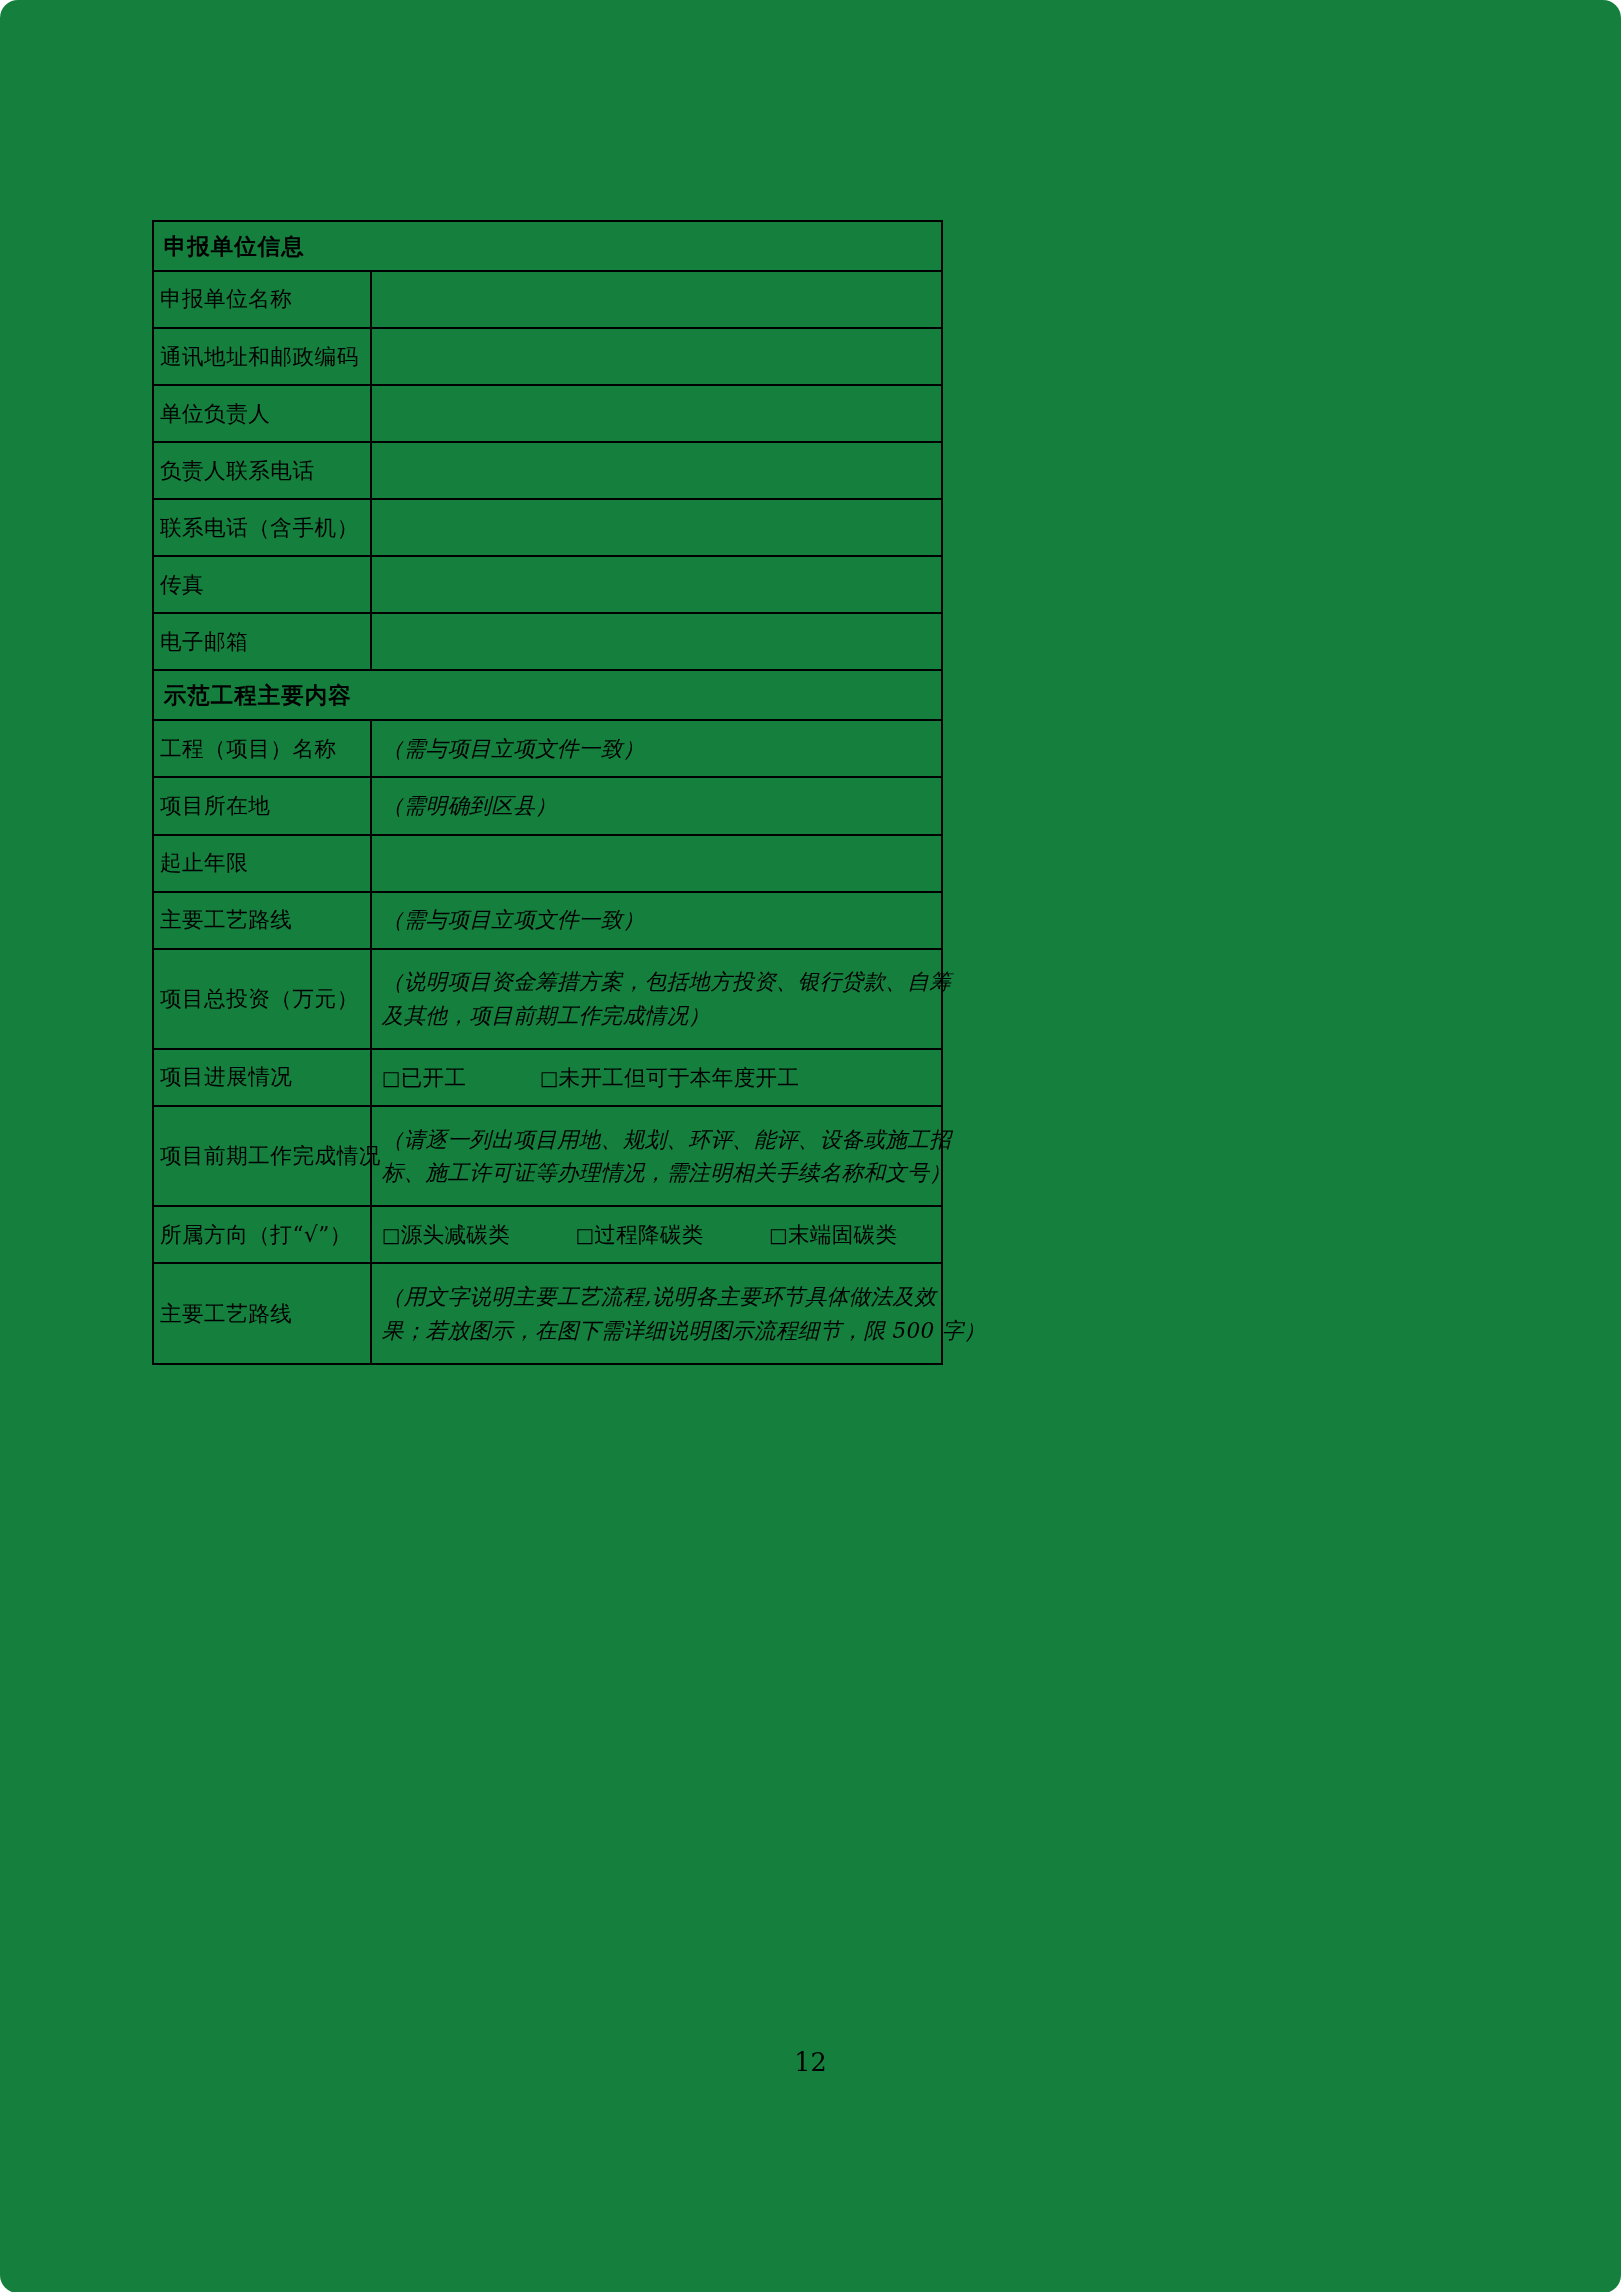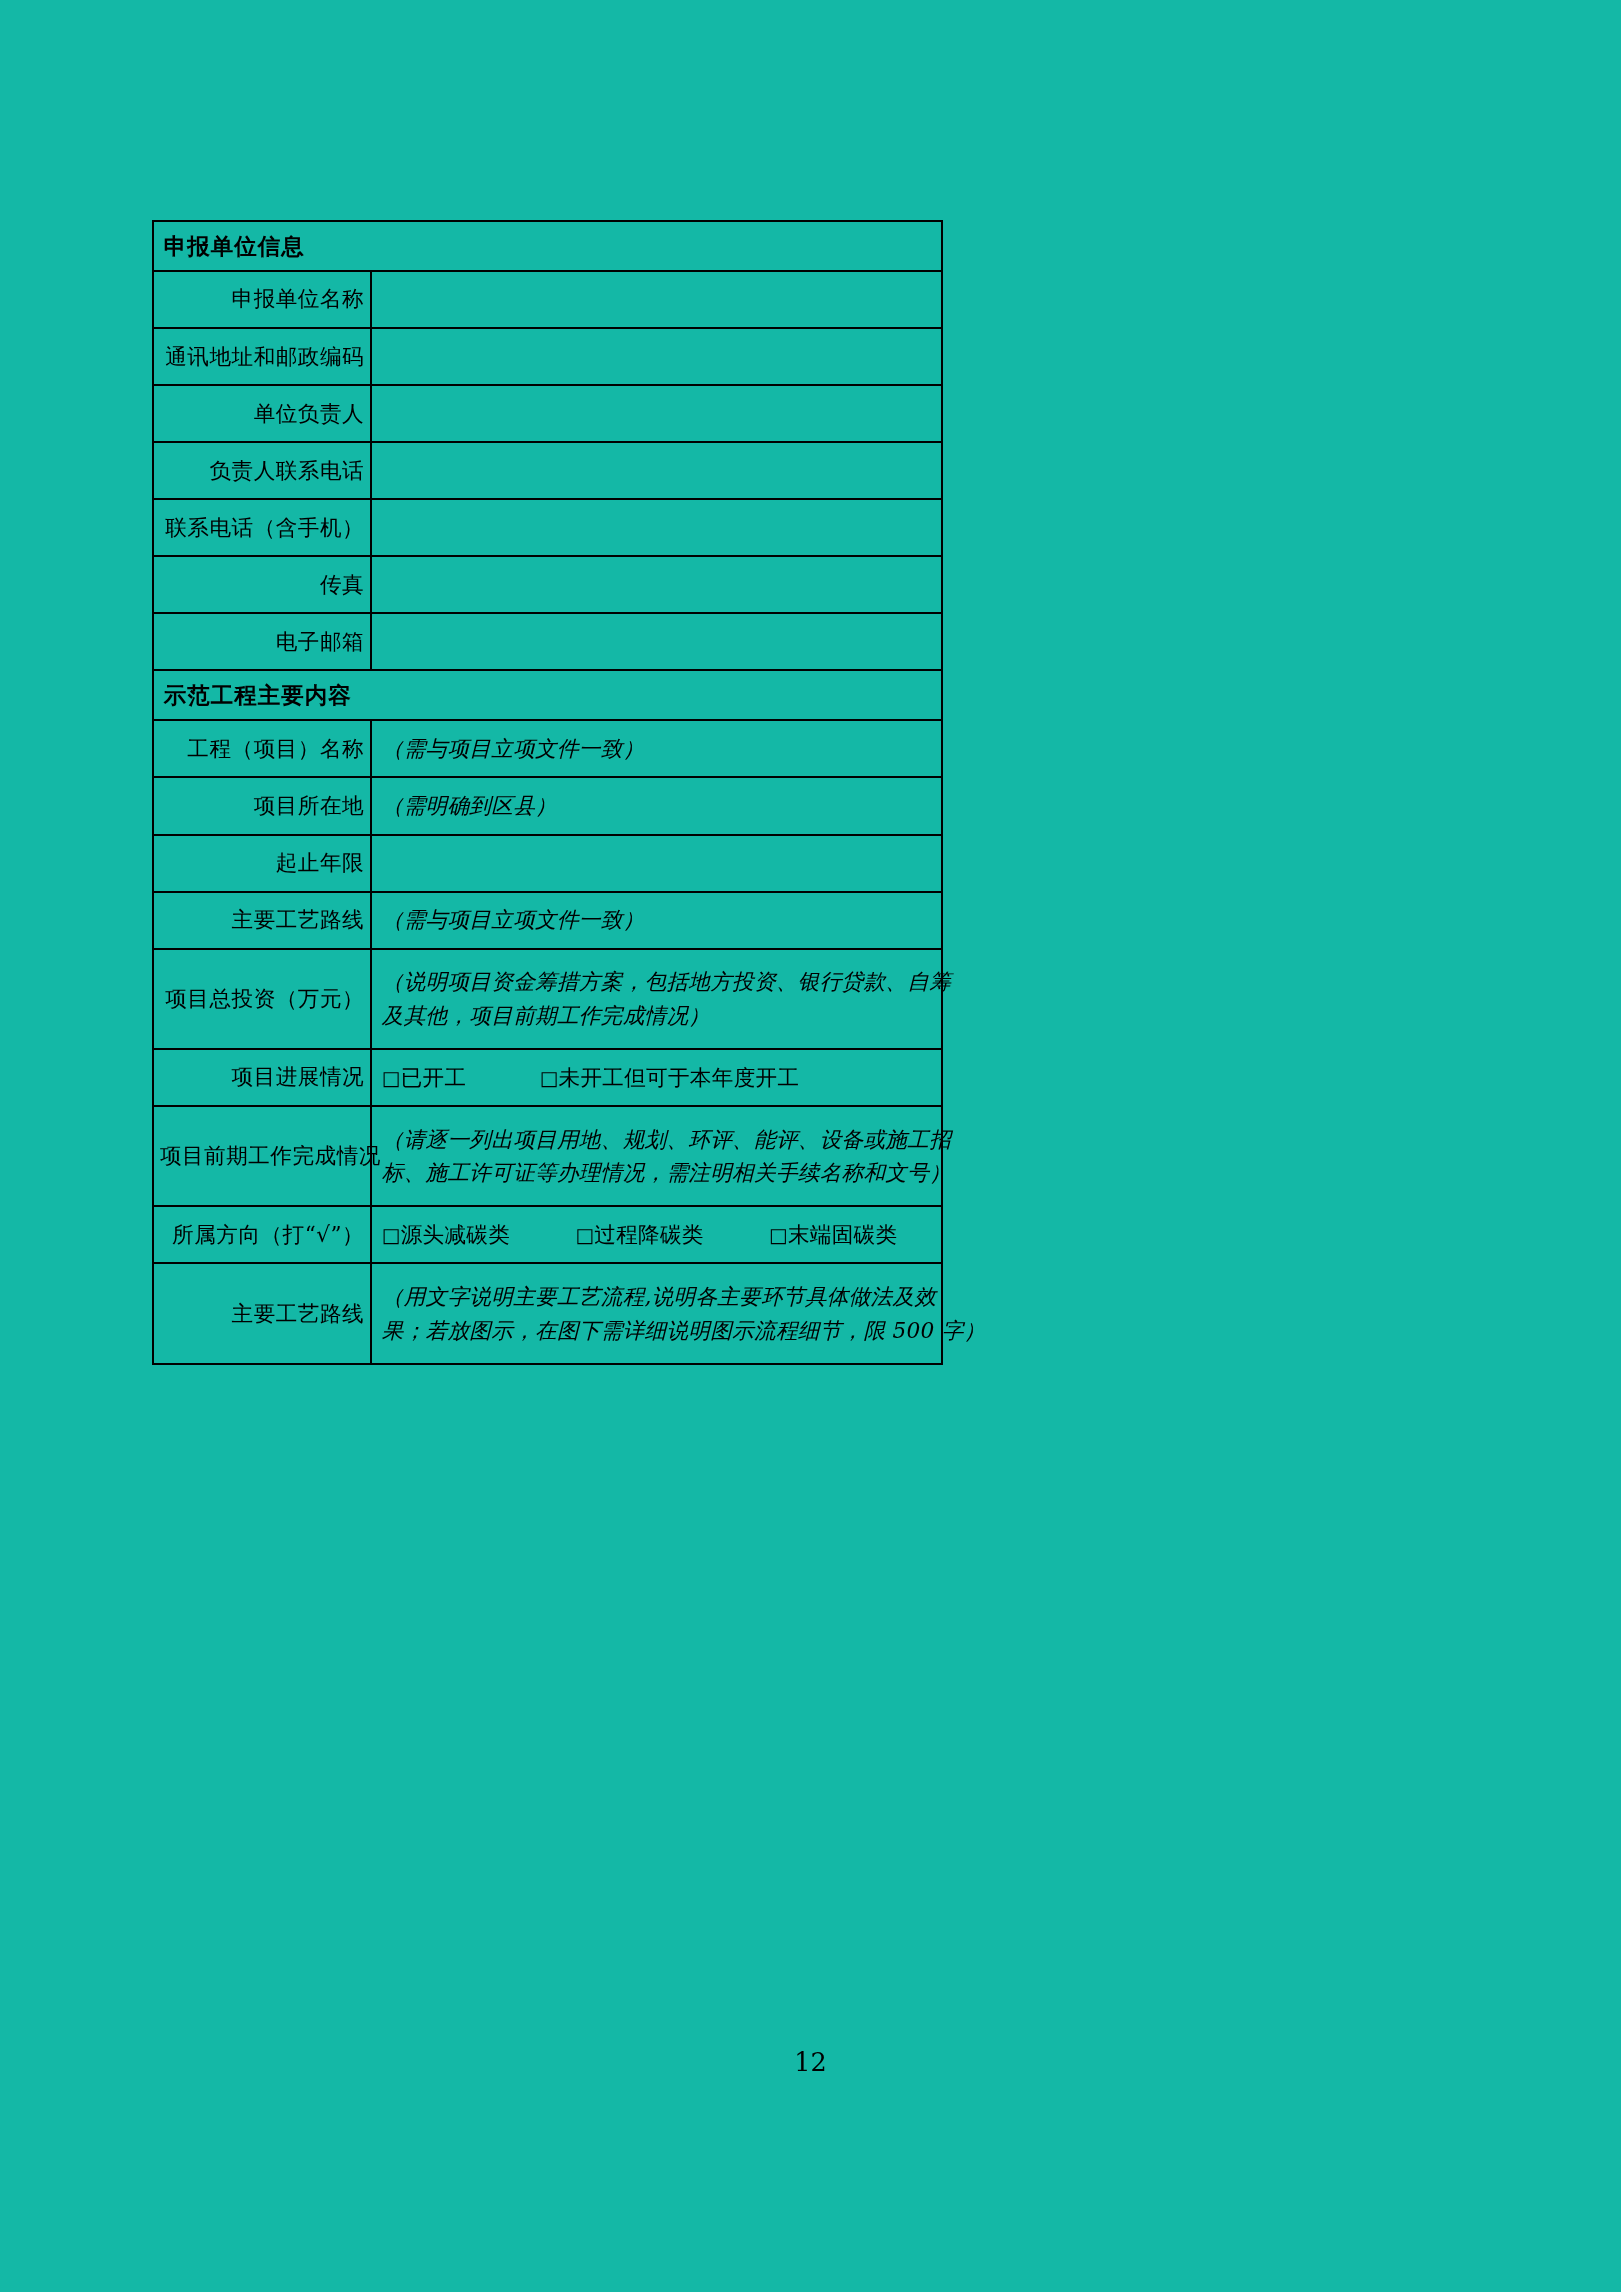--- a/index.html
+++ b/index.html
@@ -15,21 +15,22 @@
     position: relative;
     overflow: hidden;
   }
 
   .page {
     position: absolute;
     left: 0;
     top: 0;
     width: 1621px;
     height: 2293px;
-    background: #14b8a6;
+    background: #15803d;
+    border-radius: 18px;
   }
 
   .form-wrap {
     position: absolute;
     left: 152px;
     top: 220px;
     width: 789px;
   }
 
   table.form-table {
@@ -50,21 +51,21 @@
 
   .section-head {
     font-weight: bold;
     font-size: 22.5px;
     line-height: 1.35;
     padding: 8.8px 0 8.8px 9.8px !important;
     letter-spacing: 1px;
   }
 
   .label-cell {
-    text-align: right;
+    text-align: left;
     font-size: 21.6px;
     line-height: 1.3;
     padding: 10.8px 5.9px !important;
     letter-spacing: 0.5px;
     white-space: nowrap;
   }
 
   .value-cell {
     text-align: left;
     font-size: 21.6px;

